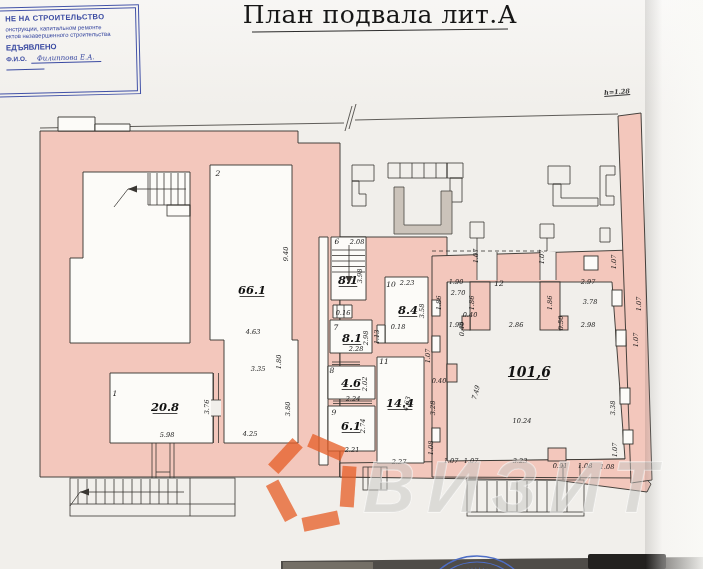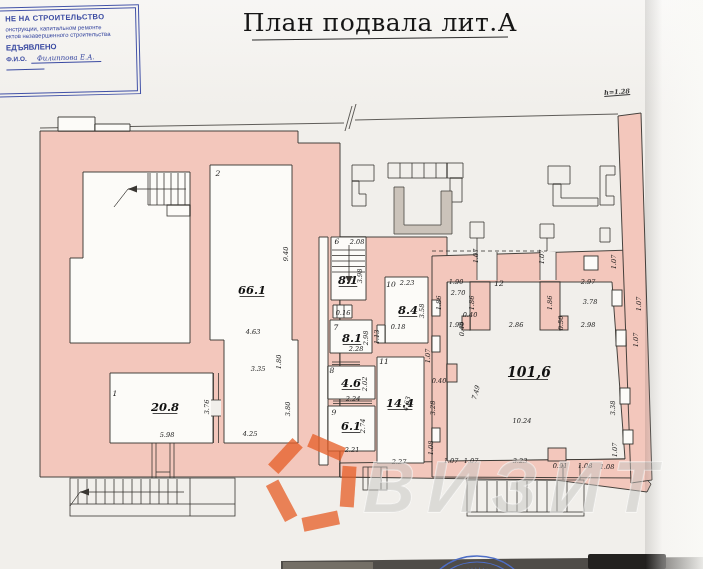--- a/index.html
+++ b/index.html
@@ -17,21 +17,21 @@
     padding:3px 0 0 16px;overflow:hidden;}
   .s1{font-family:"Liberation Sans",sans-serif;font-weight:bold;font-size:7.6px;letter-spacing:.3px;}
   .s2{font-family:"Liberation Sans",sans-serif;font-size:6px;margin-top:3px;}
   .s3{font-family:"Liberation Sans",sans-serif;font-size:6px;margin-top:1px;}
   .s4{font-family:"Liberation Sans",sans-serif;font-weight:bold;font-size:7.8px;margin-top:4px;}
   .s5{font-size:7px;margin-top:3px;display:flex;gap:4px;align-items:baseline;}
   .s5 .fio{font-family:"Liberation Sans",sans-serif;font-weight:bold;font-size:6.5px;}
   .s5 .name{font-style:italic;border-bottom:1px solid #3b4ba2;padding:0 6px;}
   .s-line{width:38px;border-top:1px solid #3b4ba2;margin-top:5px;}
   
-  .title-wrap{position:absolute;left:235px;top:8px;width:290px;text-align:center;}
+  .title-wrap{position:absolute;left:235px;top:0;width:290px;text-align:center;}
   .title{font-family:"DejaVu Serif",serif;font-size:25px;color:#161616;letter-spacing:.5px;}
   .title-underline{height:0;border-top:1.6px solid #2c2c2c;width:256px;margin:1px auto 0;
     transform:rotate(-.7deg);}
   
   .hnote{position:absolute;left:604px;top:88px;font-size:6.5px;font-style:italic;font-weight:bold;
     color:#3a3a3a;text-decoration:underline;transform:rotate(-4deg);}
   svg{position:absolute;left:0;top:0;}
   .thin{fill:none;stroke:#3a3733;stroke-width:.8;}
   .wall{fill:#f3c7bc;stroke:#33312d;stroke-width:.9;}
   .room{fill:#fcfbf8;stroke:#33312d;stroke-width:.9;}

